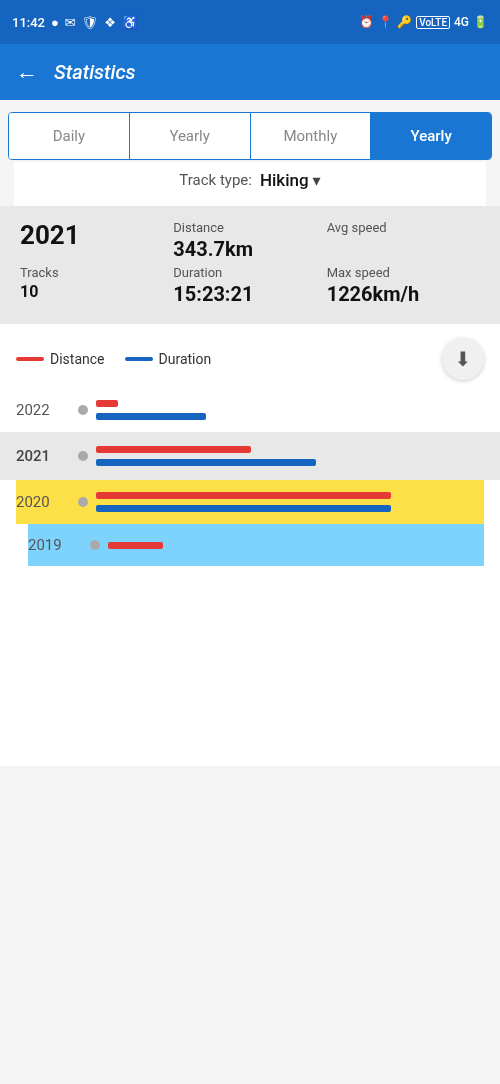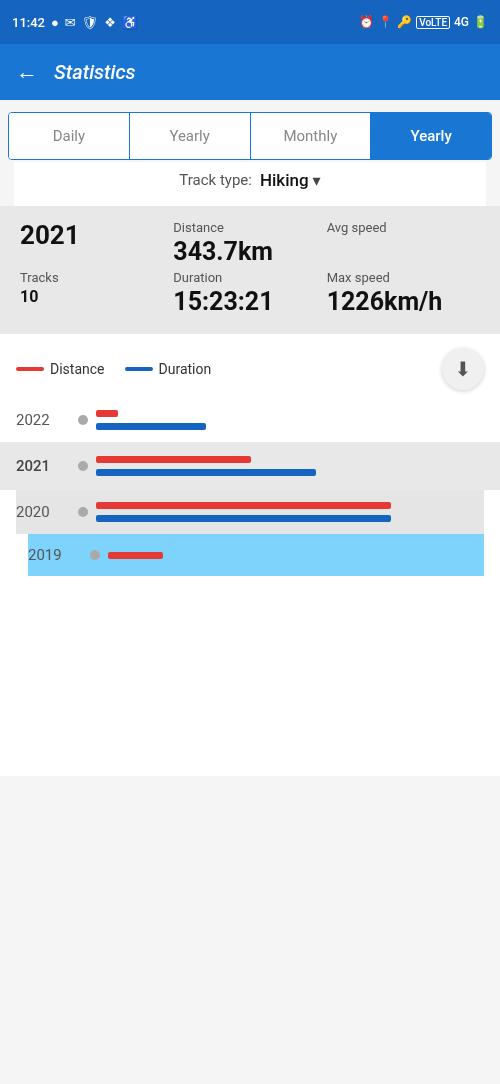--- a/index.html
+++ b/index.html
@@ -97,21 +97,21 @@
       font-size: 13px;
       color: #555;
       margin-bottom: 2px;
     }
     .stat-value {
       font-size: 16px;
       font-weight: 700;
       color: #111;
     }
     .stat-value.small {
-      font-size: 25px;
+      font-size: 20px;
     }
     .legend-item {
       display: flex;
       align-items: center;
       gap: 6px;
       font-size: 14px;
       color: #333;
     }
     .legend-line {
       width: 28px;
@@ -238,21 +238,21 @@
 
     <div style="display:flex; align-items:center; padding: 14px 0; position:relative; background: #e8e8e8; margin: 0 -16px; padding-left:16px;">
       <span style="width:54px; font-size:15px; color:#444; font-weight:500;">2021</span>
       <div style="position:absolute; left:78px; width:10px; height:10px; border-radius:50%; background:#aaa; z-index:1;"></div>
       <div style="display:flex; flex-direction:column; gap:6px; padding-left:26px; flex:1;">
         <div class="bar red" style="width:155px;"></div>
         <div class="bar blue" style="width:220px;"></div>
       </div>
     </div>
 
-    <div style="display:flex; align-items:center; padding: 12px 0; position:relative; background: #e5e5e5;">
+    <div style="display:flex; align-items:center; padding: 12px 0; position:relative; background: #fde047;">
       <span style="width:54px; font-size:15px; color:#555;">2020</span>
       <div style="position:absolute; left:62px; width:10px; height:10px; border-radius:50%; background:#aaa; z-index:1;"></div>
       <div style="display:flex; flex-direction:column; gap:6px; padding-left:26px; flex:1;">
         <div class="bar red" style="width:295px;"></div>
         <div class="bar blue" style="width:295px;"></div>
       </div>
     </div>
 
     <div style="display:flex; align-items:center; padding: 12px 0; position:relative; background: #7dd3fc; margin-left: 12px;">
       <span style="width:54px; font-size:15px; color:#555;">2019</span>

